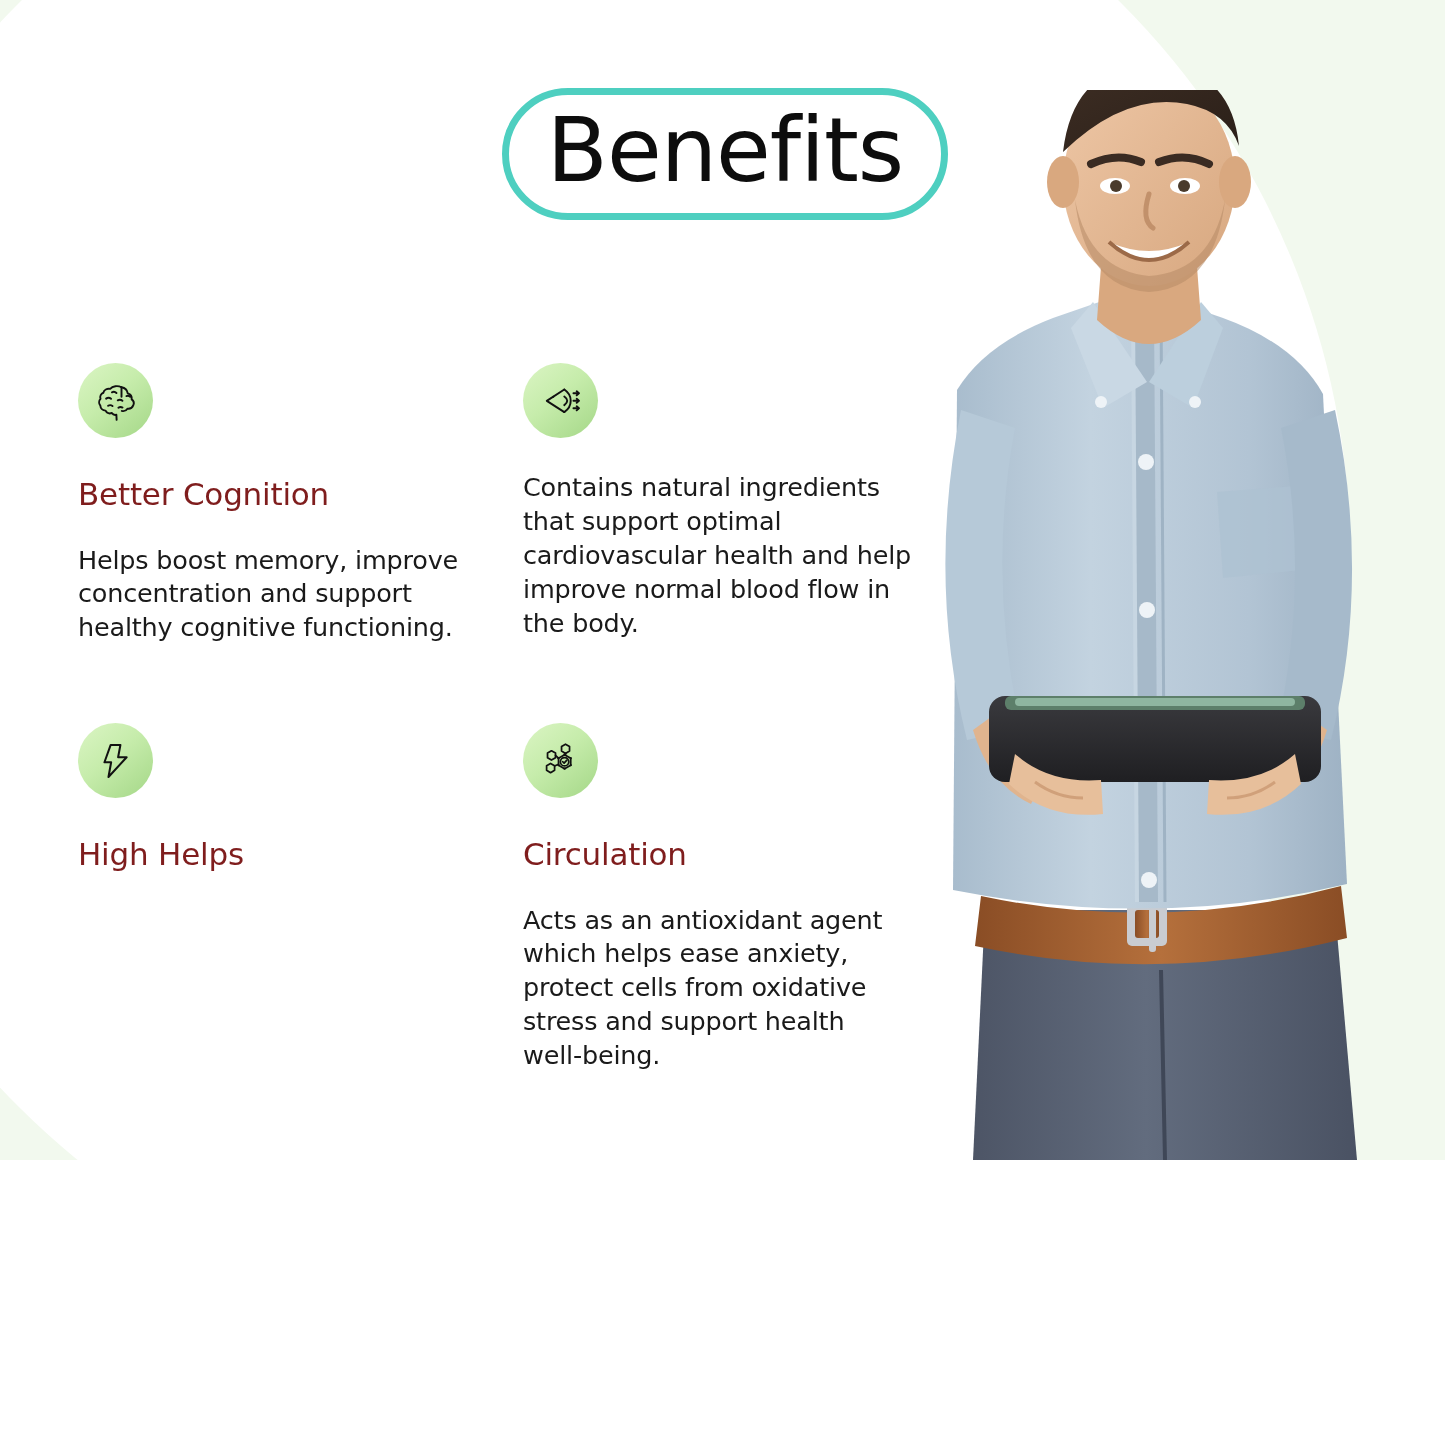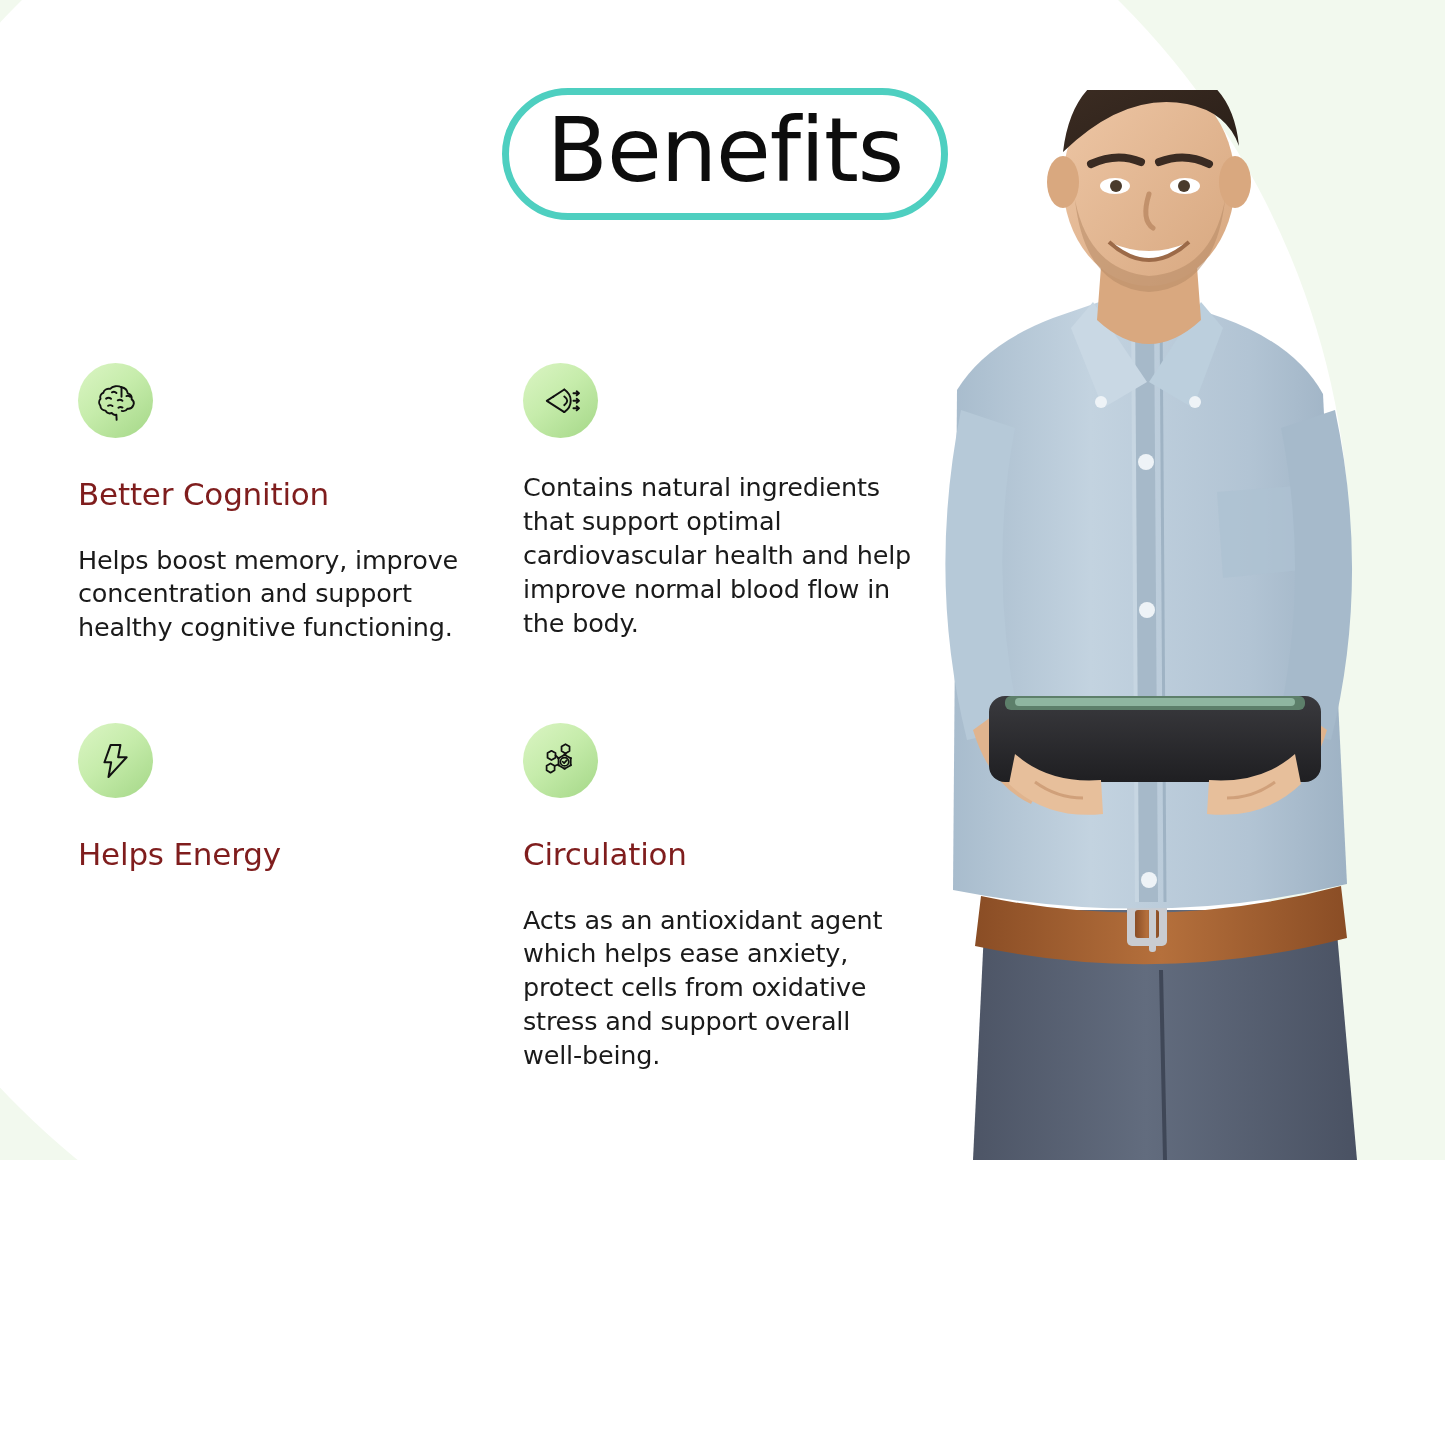--- a/index.html
+++ b/index.html
@@ -189,21 +189,21 @@
     <div class="benefit-row row-2">
 
       <div class="benefit col-left">
         <div class="icon-badge">
           <span>
             <svg width="44" height="44" viewBox="0 0 48 48" fill="none" stroke="#111" stroke-width="2.2" stroke-linecap="round" stroke-linejoin="round">
               <path d="M28.8 6.5H18.2L11.4 25.4h7.3L15.8 41.5 35.6 19.9h-9.3z"></path>
             </svg>
           </span>
         </div>
-        <div class="benefit-title">Helps Energy</div>
+        <div class="benefit-title">High Helps</div>
       </div>
 
       <div class="benefit col-right">
         <div class="icon-badge">
           <span>
             <svg width="44" height="44" viewBox="0 0 48 48" fill="none" stroke="#111" stroke-width="1.9" stroke-linecap="round" stroke-linejoin="round">
               <path d="M27.9 17.2 34.6 21v7.6l-6.7 3.8-6.6-3.8V21z"></path>
               <circle cx="27.9" cy="24.8" r="4.6"></circle>
               <path d="M25.9 24.8l1.5 1.6 3-3.4"></path>
               <path d="M28.9 5.7l4.4 2.5v5l-4.4 2.6-4.3-2.6v-5z"></path>
@@ -218,21 +218,21 @@
               <circle cx="34.6" cy="28.6" r="1.25" fill="#111" stroke="none"></circle>
               <circle cx="34.6" cy="21" r="1.25" fill="#111" stroke="none"></circle>
               <circle cx="27.9" cy="17.2" r="1.25" fill="#111" stroke="none"></circle>
             </svg>
           </span>
         </div>
         <div class="benefit-title">Circulation</div>
         <div class="benefit-body">Acts as an antioxidant agent
 which helps ease anxiety,
 protect cells from oxidative
-stress and support overall
+stress and support health
 well-being.</div>
       </div>
 
     </div>
   </div>
 
   <div class="photo">
     <svg viewBox="0 0 580 1070" preserveAspectRatio="xMidYMax meet" aria-hidden="true">
       <defs>
         <linearGradient id="shirtG" x1="0" y1="0" x2="1" y2="0">

